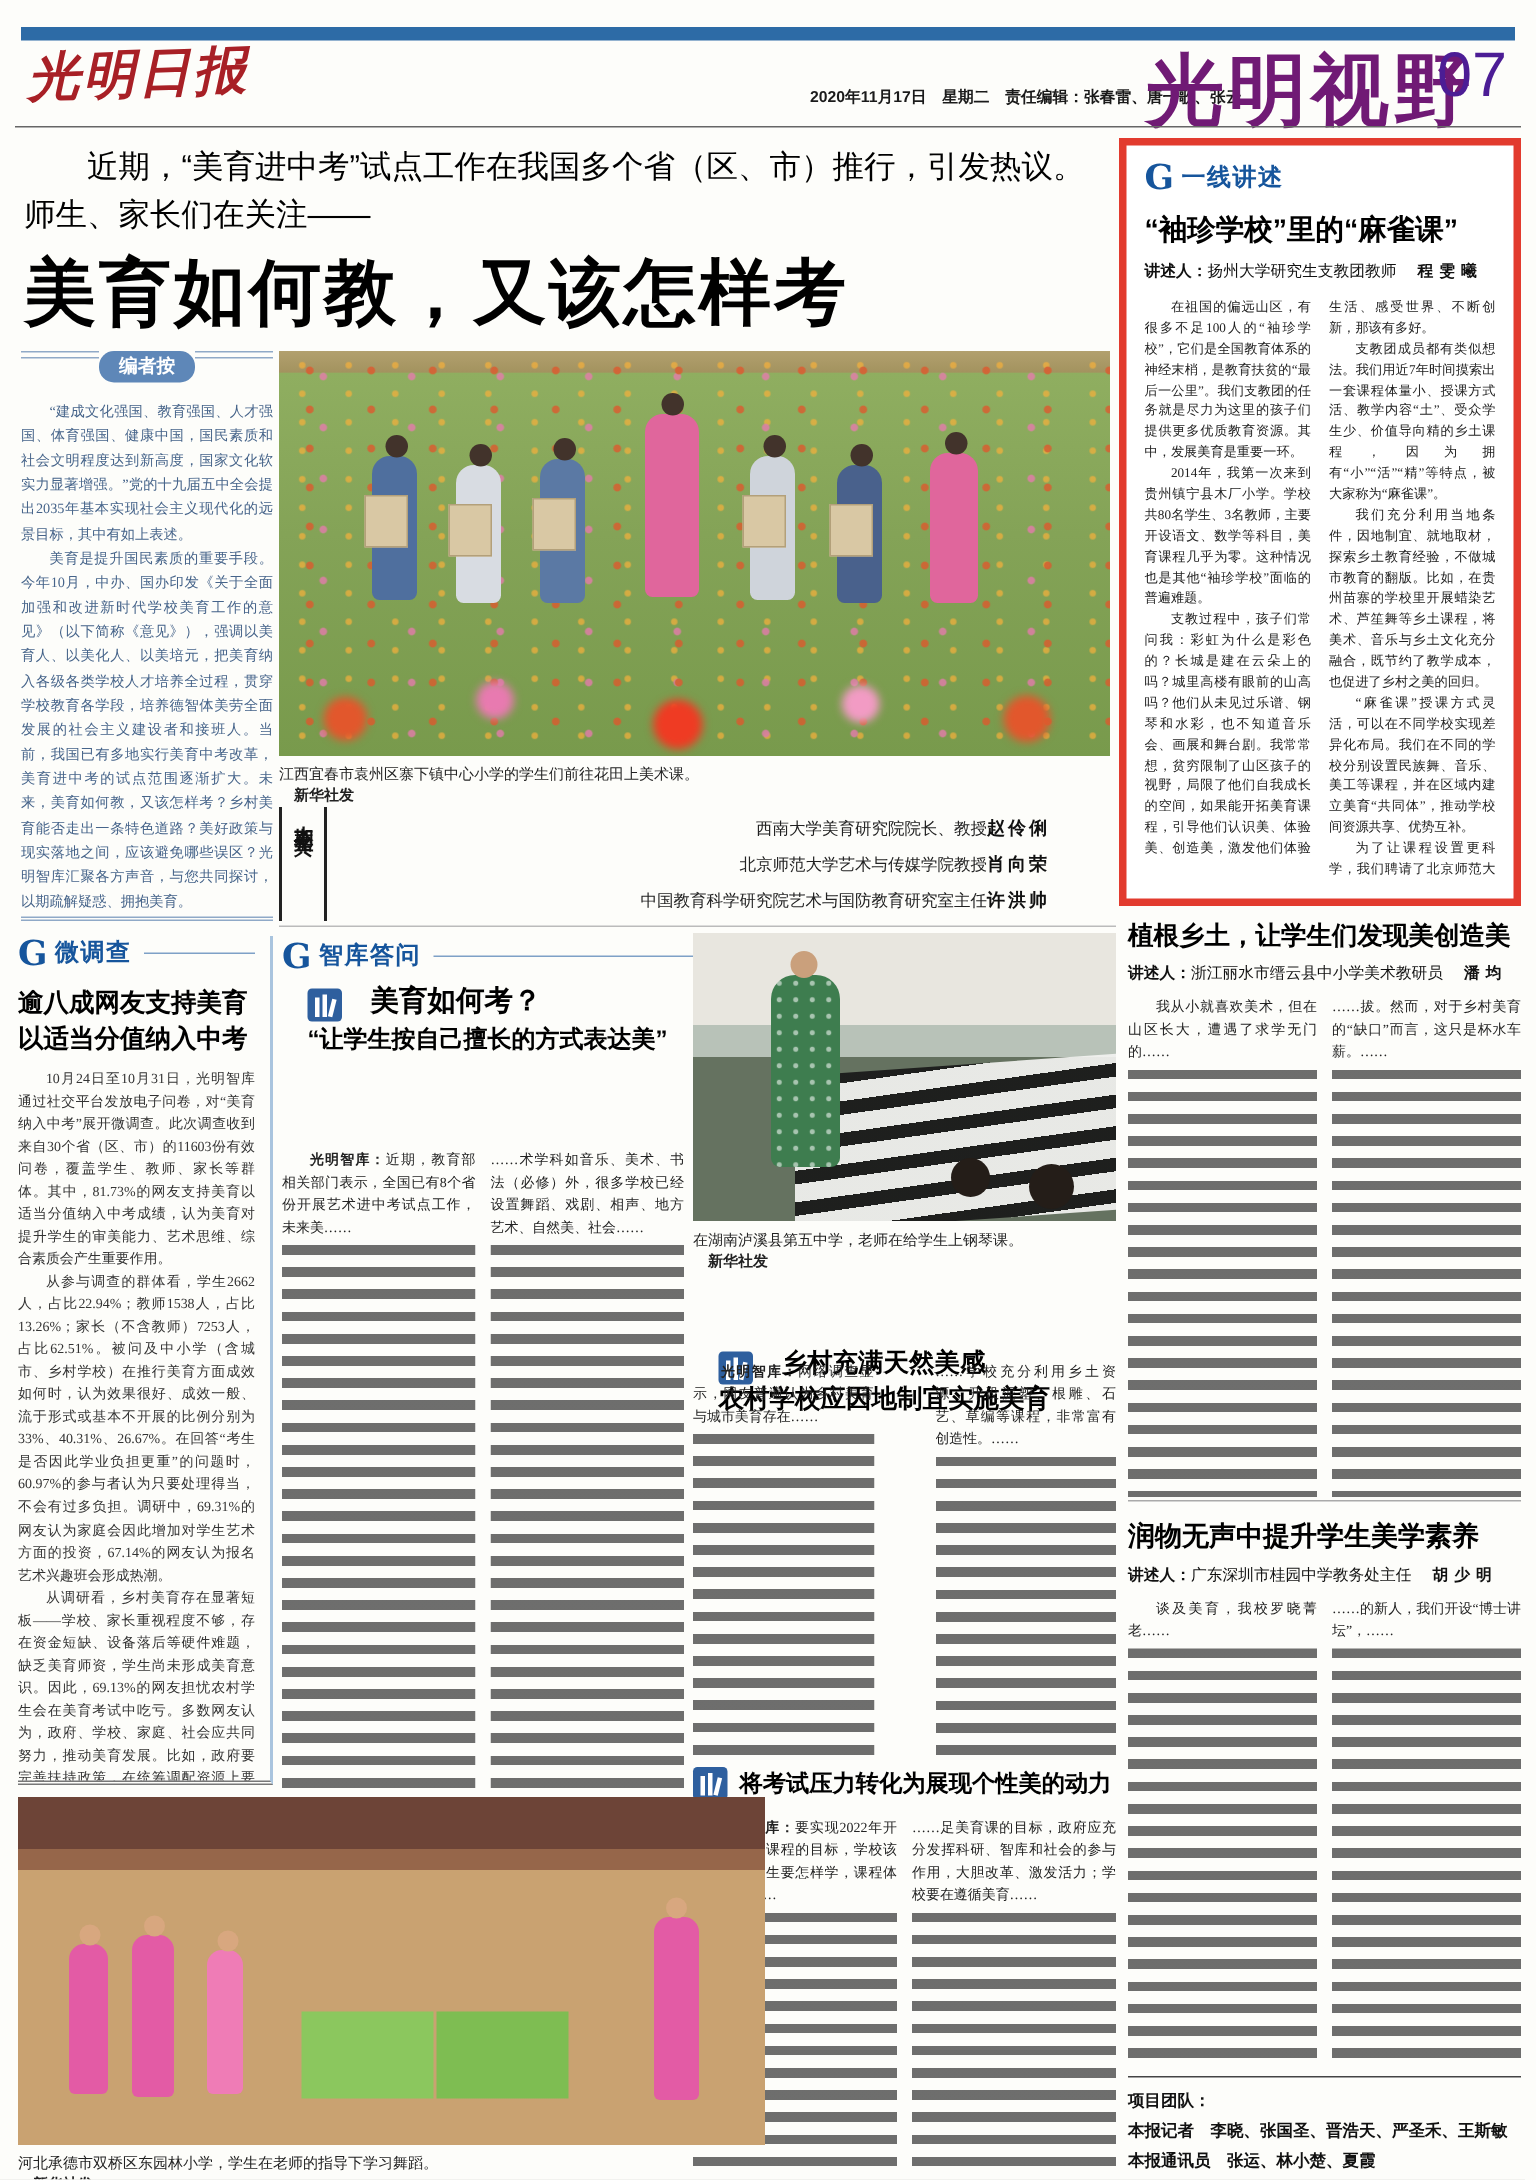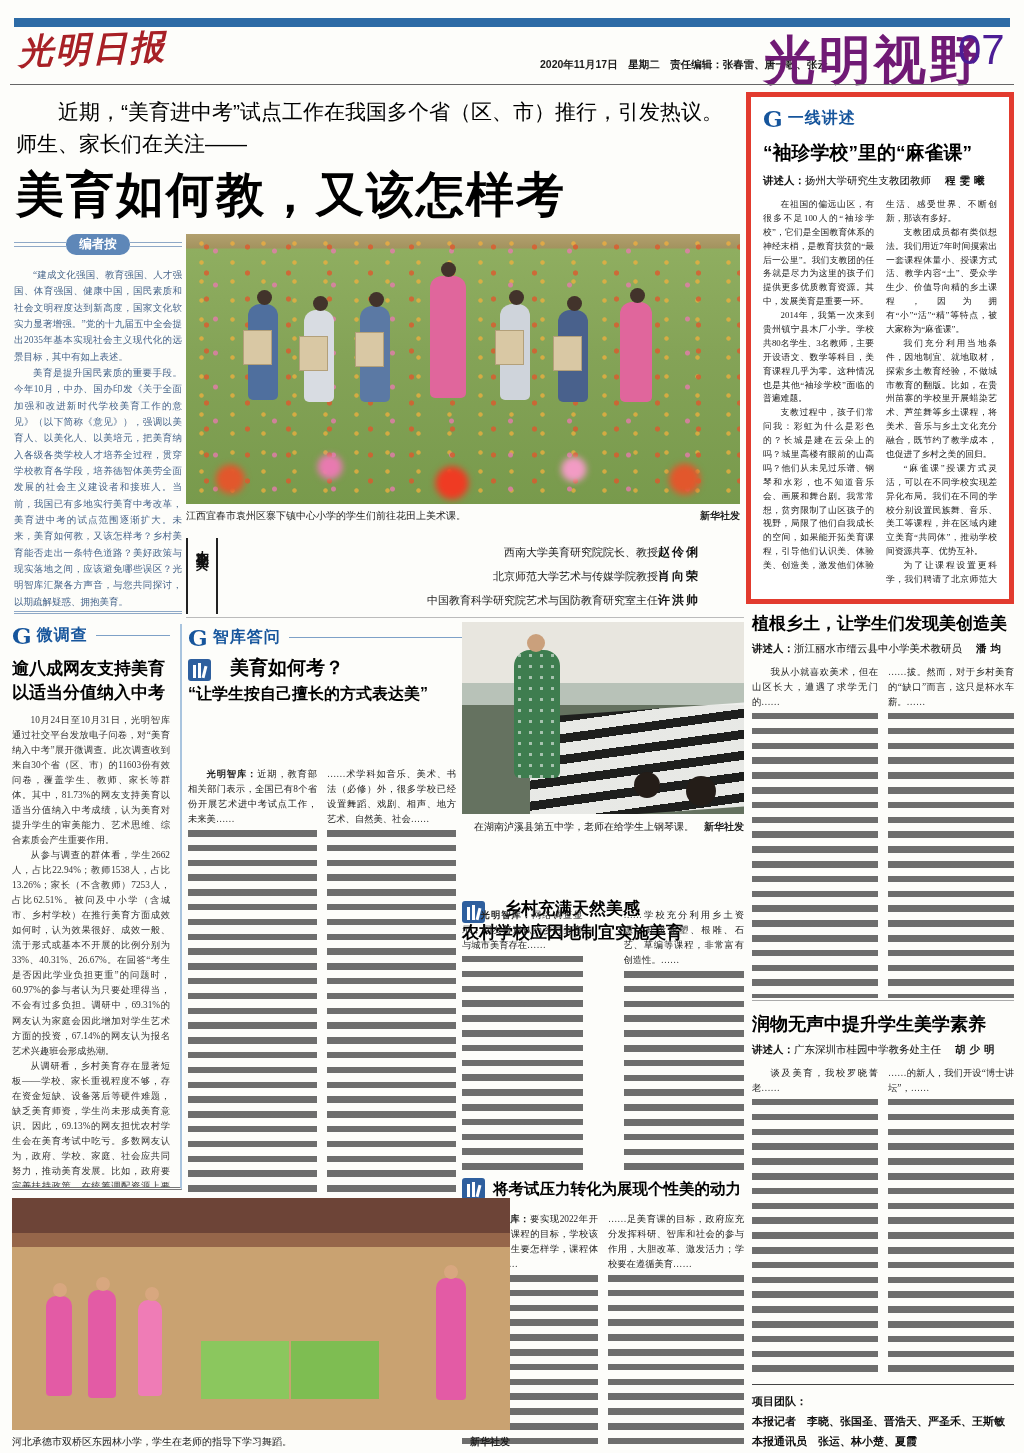--- a/index.html
+++ b/index.html
@@ -18,21 +18,21 @@
   #head-rule{left:10px;top:84px;width:1004px;height:1px;background:#666;}
 
   
   #kicker{left:16px;top:96px;width:726px;font-size:21px;line-height:1.5;text-indent:2em;
           color:#000;font-weight:500;}
   #headline{left:16px;top:163px;font-size:48px;font-weight:900;color:#000;letter-spacing:2px;}
 
   
   #ednote{left:14px;top:234px;width:168px;height:377px;display:flex;flex-direction:column;
           border-bottom:3px double #8fa9c7;}
-  .ed-head{display:flex;align-items:center;}
+  .ed-head{display:flex;align-items:flex-start;}
   .ed-line{flex:1;height:3px;border-top:1px solid #8fa9c7;border-bottom:1px solid #8fa9c7;}
   .ed-cap{background:#5e87b8;color:#fff;border-radius:10px;padding:2px 13px;font-size:12.5px;
           font-weight:700;white-space:nowrap;}
   .ed-body{flex:1;overflow:hidden;margin-top:12px;font-size:9.5px;line-height:1.72;color:#46648a;
            text-align:justify;}
   .ed-body p{margin:0;text-indent:2em;}
 
   
   .photo{overflow:hidden;}
   #photo-field{left:186px;top:234px;width:554px;height:270px;
@@ -81,21 +81,21 @@
     background-image:linear-gradient(#8bc75e,#8bc75e),linear-gradient(#7ebd52,#7ebd52);
     background-size:88px 58px,88px 58px;background-position:46% 82%,68% 82%;}
   .dancer{position:absolute;border-radius:10px 10px 4px 4px;}
   .dancer::before{content:"";position:absolute;top:-13px;left:28%;width:14px;height:14px;
     border-radius:50%;background:#d8a77f;}
   .d-1{left:34px;top:98px;width:26px;height:100px;background:#e35ba5;}
   .d-2{left:76px;top:92px;width:28px;height:108px;background:#e35ba5;}
   .d-3{left:126px;top:102px;width:24px;height:96px;background:#ef7cb6;}
   .d-4{right:44px;top:80px;width:30px;height:122px;background:#e35ba5;}
 
-  .caption-row{display:flex;justify-content:space-between;font-size:10px;color:#222;}
+  .caption-row{display:flex;justify-content:space-between;font-size:10px;color:#222;flex-direction:column;}
   .caption-row .credit{font-weight:700;white-space:nowrap;margin-left:10px;}
   #cap-field{left:186px;top:509px;width:554px;}
   #cap-piano{left:462px;top:820px;width:282px;justify-content:flex-end;}
   #cap-dance{left:12px;top:1435px;width:498px;}
 
   
   #guests{left:186px;top:538px;width:554px;height:76px;display:flex;align-items:stretch;}
   .guest-label{display:flex;align-items:center;padding:2px 5px;border-left:2px solid #222;
     border-right:2px solid #222;font-weight:700;font-size:13px;
     writing-mode:vertical-rl;text-orientation:upright;letter-spacing:2px;
@@ -134,21 +134,21 @@
   
   #survey{left:12px;top:624px;width:170px;height:566px;box-sizing:border-box;padding-right:10px;
     border-right:2px solid #a9c4de;border-bottom:3px double #777;display:flex;flex-direction:column;}
   #survey-title{font-size:17px;font-weight:900;line-height:1.4;margin:10px 0 8px;color:#000;
     font-family:"Liberation Sans","DejaVu Sans",sans-serif;}
   #survey-body{flex:1;overflow:hidden;font-size:9.3px;line-height:1.62;text-align:justify;color:#333;}
   #survey-body p{margin:0;text-indent:2em;}
 
   
   #qa-head{left:188px;top:626px;width:556px;}
-  .qa-title{position:relative;font-family:"Liberation Sans","DejaVu Sans",sans-serif;font-weight:900;color:#000;}
+  .qa-title{position:relative;font-family:"Liberation Sans","DejaVu Sans",sans-serif;font-weight:900;color:#000;margin-left:17px;}
   .qa-title .book-icon{position:absolute;left:0;top:3px;}
   .qa-t1{padding-left:42px;font-size:19px;line-height:1.3;}
   .qa-t2{font-size:16px;line-height:1.35;margin-top:2px;}
   #qa1-title{left:188px;top:656px;width:268px;}
   #qa1-body{left:188px;top:767px;width:268px;height:448px;}
   #qa2-title{left:462px;top:850px;width:282px;}
   #qa2-body{left:462px;top:908px;width:282px;height:264px;gap:41px;}
   #qa3-title{left:462px;top:1178px;width:282px;display:flex;align-items:center;gap:8px;
     font-family:"Liberation Sans","DejaVu Sans",sans-serif;font-weight:900;font-size:15.5px;color:#000;}
   #qa3-body{left:462px;top:1212px;width:282px;height:234px;}

